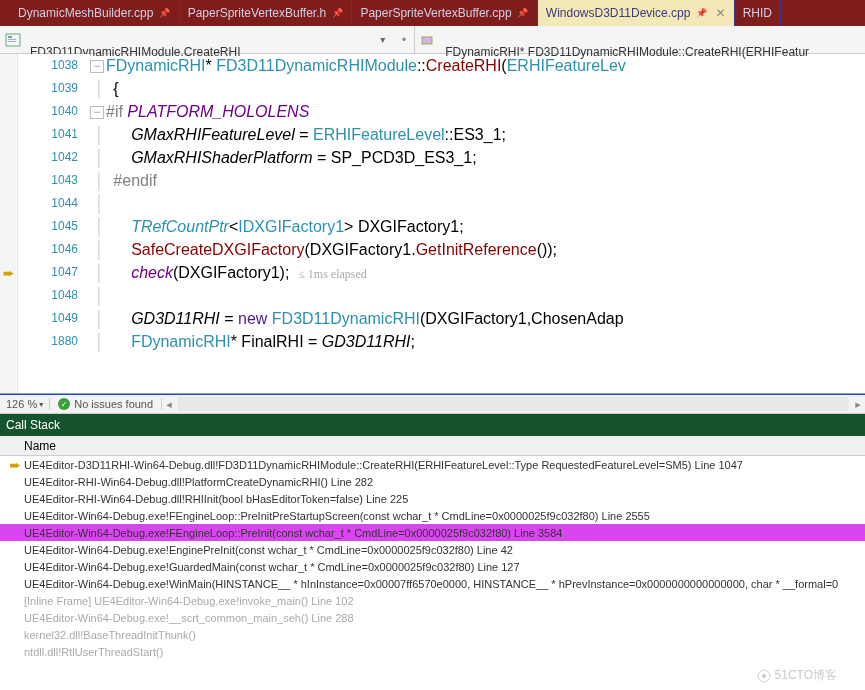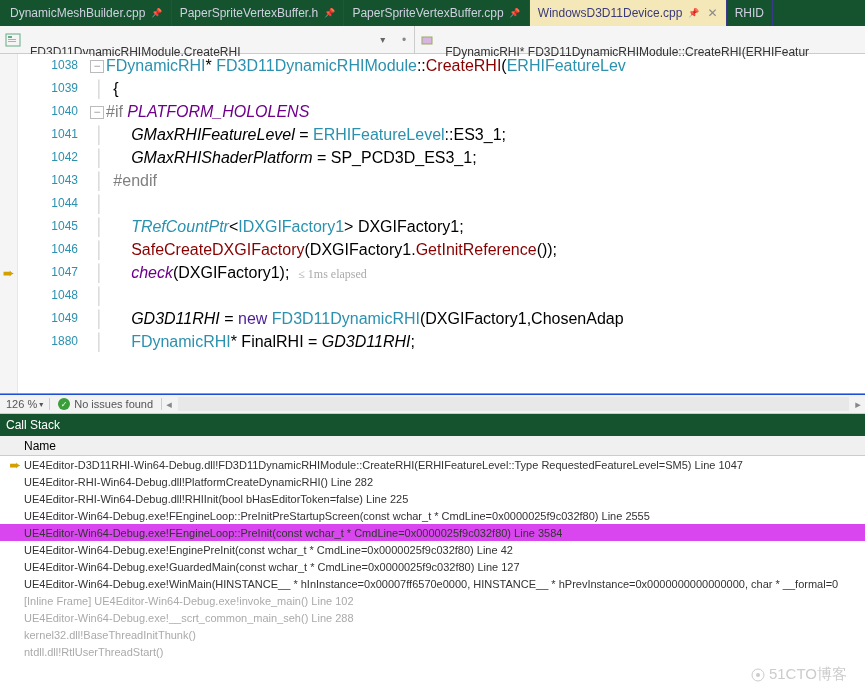--- a/index.html
+++ b/index.html
@@ -1,18 +1,18 @@
 <!DOCTYPE html>
 <html><head>
 <meta charset="utf-8">
 <style>
 * { margin: 0; padding: 0; box-sizing: border-box; font-family: "Segoe UI", Tahoma, sans-serif; }
 body { width: 865px; height: 690px; background: #fff; overflow: hidden; font-size: 12px; }
 
-.tab-bar { background: #14532d; height: 26px; display: flex; align-items: stretch; padding-left: 2px; }
+.tab-bar { background: #7f1d1d; height: 26px; display: flex; align-items: stretch; padding-left: 10px; }
 .tab { display: flex; align-items: center; padding: 0 8px; color: #d0d0e0; font-size: 12px; border-right: 1px solid #3a3a8a; cursor: pointer; gap: 6px; white-space: nowrap; }
 .tab.active { background: #f5e8b8; color: #3a3a7a; }
 .tab .pin { font-size: 9px; color: #aaa; }
 .tab.active .pin { color: #888; }
 .tab .close { font-size: 12px; color: #888; margin-left: 2px; }
 .tab.extra { color: #d0d0e0; background: transparent; }
 
 .nav-bar { height: 28px; background: #f5f5f5; border-bottom: 1px solid #ccc; display: flex; align-items: center; }
 .nav-left, .nav-right { display: flex; align-items: center; height: 100%; }
 .nav-left { flex: 0 0 48%; border-right: 1px solid #ccc; }
@@ -50,21 +50,21 @@
 
 .panel-header { background: #14532d; color: #fff; height: 22px; display: flex; align-items: center; padding: 0 6px; font-size: 12px; }
 .cs-header { background: #f0f0f0; border-bottom: 1px solid #ccc; height: 20px; display: flex; align-items: center; padding-left: 24px; font-size: 12px; }
 .call-stack { height: 240px; overflow: hidden; }
 .cs-row { height: 17px; display: flex; align-items: center; font-size: 11px; color: #333; padding-left: 6px; }
 .cs-row.greyed { color: #aaa; }
 .cs-row .mk { width: 18px; display: flex; justify-content: center; }
 .cs-row .txt { white-space: nowrap; overflow: hidden; }
 .cs-row.hl { background: #d946ef; }
 
-.watermark { position: absolute; bottom: 6px; right: 18px; color: #ccc; font-size: 15px; display: flex; align-items: center; gap: 4px; }
+.watermark { position: absolute; bottom: 6px; right: 28px; color: #ccc; font-size: 12px; display: flex; align-items: center; gap: 4px; }
 </style>
 </head>
 <body>
 
 <div class="tab-bar" id="tabbar">
     <div class="tab">
       <span>DynamicMeshBuilder.cpp</span>
       <span class="pin">📌</span>
     </div>
     <div class="tab">

